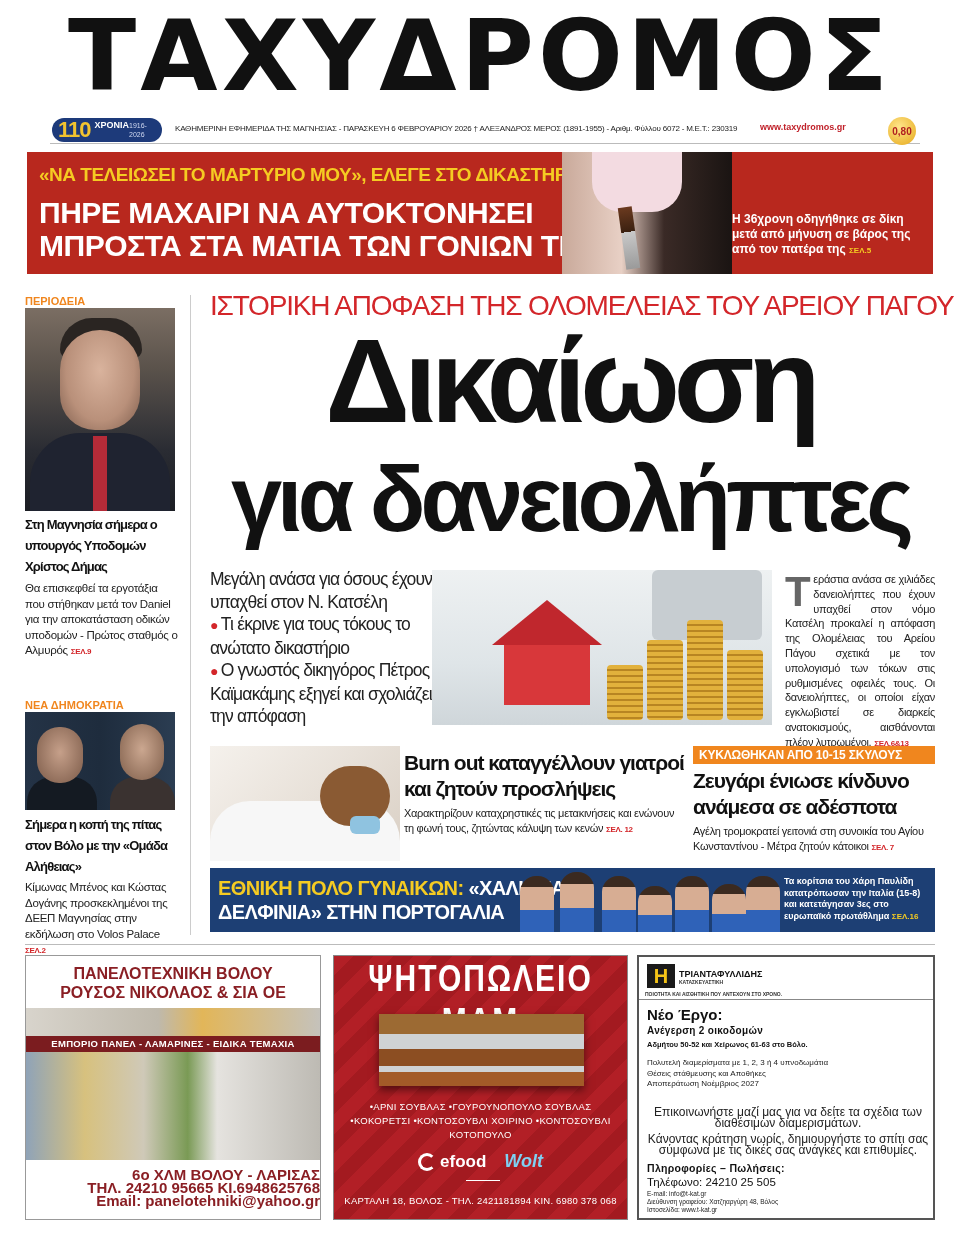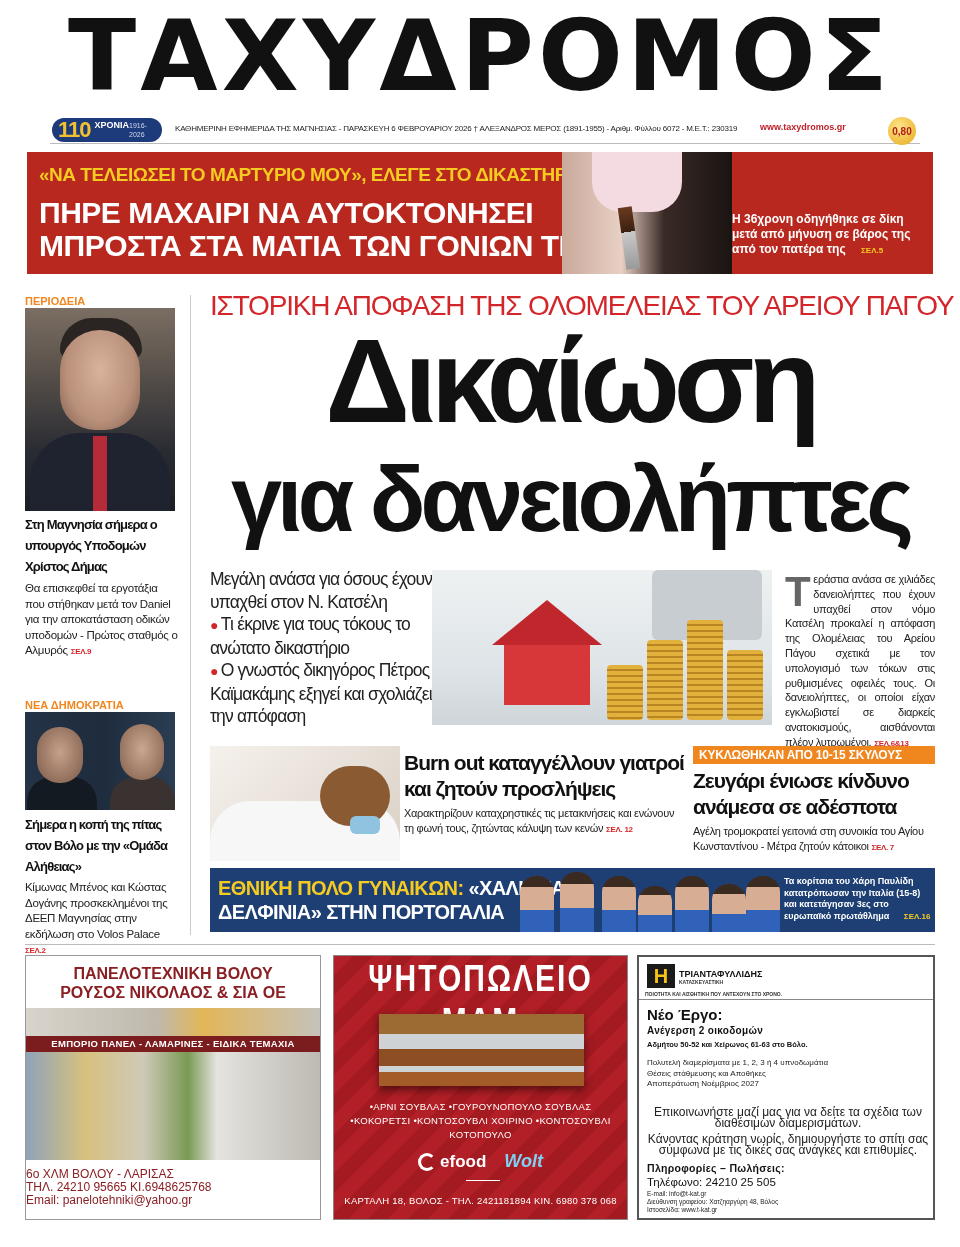--- a/index.html
+++ b/index.html
@@ -21,21 +21,21 @@
   #price { left: 880px; top: 117px; width: 28px; height: 28px; border-radius: 50%; background: radial-gradient(circle at 40% 35%, #ffe58a, #e6a91a); color: #b02020; font-size: 10px; font-weight: 700; display: flex; align-items: center; justify-content: center; margin-left: 8px; }
 
   
   #topbanner { left: 27px; top: 152px; width: 906px; height: 122px; background: #b8281e; overflow: hidden; }
   #topbanner .kicker { position: absolute; left: 12px; top: 12px; color: #f5cb22; font-weight: 700; font-size: 19px; letter-spacing: -0.5px; white-space: nowrap; }
   #topbanner .hl { position: absolute; left: 12px; top: 44px; color: #fff; font-weight: 700; font-size: 30px; line-height: 33px; letter-spacing: -0.5px; white-space: nowrap; }
   #topbanner .photo { position: absolute; left: 535px; top: 0; width: 170px; height: 122px; background: linear-gradient(90deg,#c9a99a 0%, #e8d0c5 35%, #3a2a26 60%, #1a1412 100%); }
   #topbanner .photo .shirt { position:absolute; left: 30px; top: 0; width: 90px; height: 60px; background: #f3dbe1; border-radius: 0 0 30px 30px; }
   #topbanner .photo .knife { position:absolute; left: 60px; top: 55px; width: 14px; height: 62px; background: linear-gradient(#6b3a1f, #3a2010 40%, #c9c9c9 40%, #9a9a9a); transform: rotate(-8deg); }
   #topbanner .side { position: absolute; left: 705px; top: 60px; width: 195px; color: #fff; font-weight: 700; font-size: 12px; line-height: 15px; }
-  .sel { color: #f5cb22; font-size: 8px; font-weight: 700; margin-left: 12px; }
+  .sel { color: #f5cb22; font-size: 8px; font-weight: 700; }
   .selr { color: #d3262a; font-size: 8px; font-weight: 700; }
 
   
   .label-orange { color: #f0861e; font-weight: 700; font-size: 11px; }
   .leftphoto1 { left: 25px; top: 308px; width: 150px; height: 203px; background: linear-gradient(180deg,#7b6e63 0%, #5a524b 30%, #2a2c33 70%, #1b1d23 100%); overflow: hidden; }
   .leftphoto1 .face { position:absolute; left: 35px; top: 22px; width: 80px; height: 100px; background: radial-gradient(ellipse at 50% 40%, #d9b39d 0%, #b9907a 60%, #7c5c4c 100%); border-radius: 40px 40px 35px 35px; }
   .leftphoto1 .hair { position:absolute; left: 35px; top: 10px; width: 82px; height: 40px; background: #2a2522; border-radius: 40px 40px 10px 10px; }
   .leftphoto1 .suit { position:absolute; left: 5px; top: 125px; width: 140px; height: 90px; background: #1f2330; border-radius: 50px 50px 0 0; }
   .leftphoto1 .tie { position:absolute; left: 68px; top: 128px; width: 14px; height: 75px; background: #b52b38; }
   .vline { position:absolute; width: 1px; background: #ccc; }
@@ -84,21 +84,21 @@
   #polobanner .side { position:absolute; left: 574px; top: 8px; width: 150px; color: #fff; font-weight: 700; font-size: 9px; line-height: 11.5px; }
 
   .divider { position:absolute; height: 1px; background: #bbb; }
 
   
   #ad1 { left: 25px; top: 955px; width: 296px; height: 265px; border: 1px solid #999; background: #fff; overflow: hidden; }
   #ad1 .t { position:absolute; left: 0; top: 8px; width: 100%; text-align: center; color: #8a1f24; font-weight: 700; font-size: 16px; line-height: 19px; letter-spacing: 0px; }
   #ad1 .img1 { position:absolute; left: 0; top: 52px; width: 100%; height: 28px; background: linear-gradient(90deg,#d8d4cc 0%, #bfb9ac 45%, #e2b659 60%, #c5c2bb 100%); }
   #ad1 .bar { position:absolute; left: 0; top: 80px; width: 100%; height: 16px; background: #7b1c1f; color: #fff; font-size: 9.5px; font-weight: 700; text-align: center; line-height: 16px; letter-spacing: 0.3px; }
   #ad1 .img2 { position:absolute; left: 0; top: 96px; width: 100%; height: 108px; background: linear-gradient(90deg,#8fa3b8 0%, #d7c17e 20%, #cfc9b8 40%, #7a9a55 55%, #e5e3df 65%, #bdbab3 100%); }
-  #ad1 .addr { position:absolute; left: 0; top: 212px; width: 100%; text-align: left; color: #8a1f24; font-weight: 400; font-size: 12px; line-height: 13px; }
+  #ad1 .addr { position:absolute; left: 0; top: 212px; width: 100%; text-align: right; color: #8a1f24; font-weight: 700; font-size: 15px; line-height: 13px; }
 
   #ad2 { left: 333px; top: 955px; width: 295px; height: 265px; background: repeating-linear-gradient(135deg,#b21f26 0 14px,#a31a20 14px 28px); overflow: hidden; border: 1px solid #888; }
   #ad2 .t { position:absolute; left: 0; top: 10px; width: 100%; text-align: center; color: #fff; font-size: 30px; font-weight: 700; letter-spacing: 2px; transform: scaleY(1.25); }
   #ad2 .img { position:absolute; left: 45px; top: 58px; width: 205px; height: 72px; background: linear-gradient(180deg,#9c6a33 0 28%, #cfd2d4 28% 48%, #8c4e22 48% 72%, #cfd2d4 72% 80%, #a35b28 80% 100%); box-shadow: 0 4px 8px rgba(0,0,0,0.5); }
   #ad2 .items { position:absolute; left: 0; top: 144px; width: 100%; text-align: center; color: #fff; font-size: 9.5px; line-height: 14px; letter-spacing: 0.3px; }
   #ad2 .logos { position:absolute; left: 0; top: 195px; width: 100%; display: flex; justify-content: center; align-items: center; gap: 18px; }
   #ad2 .efood { color: #fff; font-weight: 700; font-size: 17px; display:flex; align-items:center; gap:4px; }
   #ad2 .efood .ic { width: 18px; height: 18px; border: 3px solid #fff; border-radius: 50%; border-right-color: transparent; }
   #ad2 .wolt { color: #7fd0f2; font-weight: 700; font-style: italic; font-size: 18px; }
   #ad2 .sep { position:absolute; left: 132px; top: 224px; width: 34px; height: 1px; background: #fff; }

